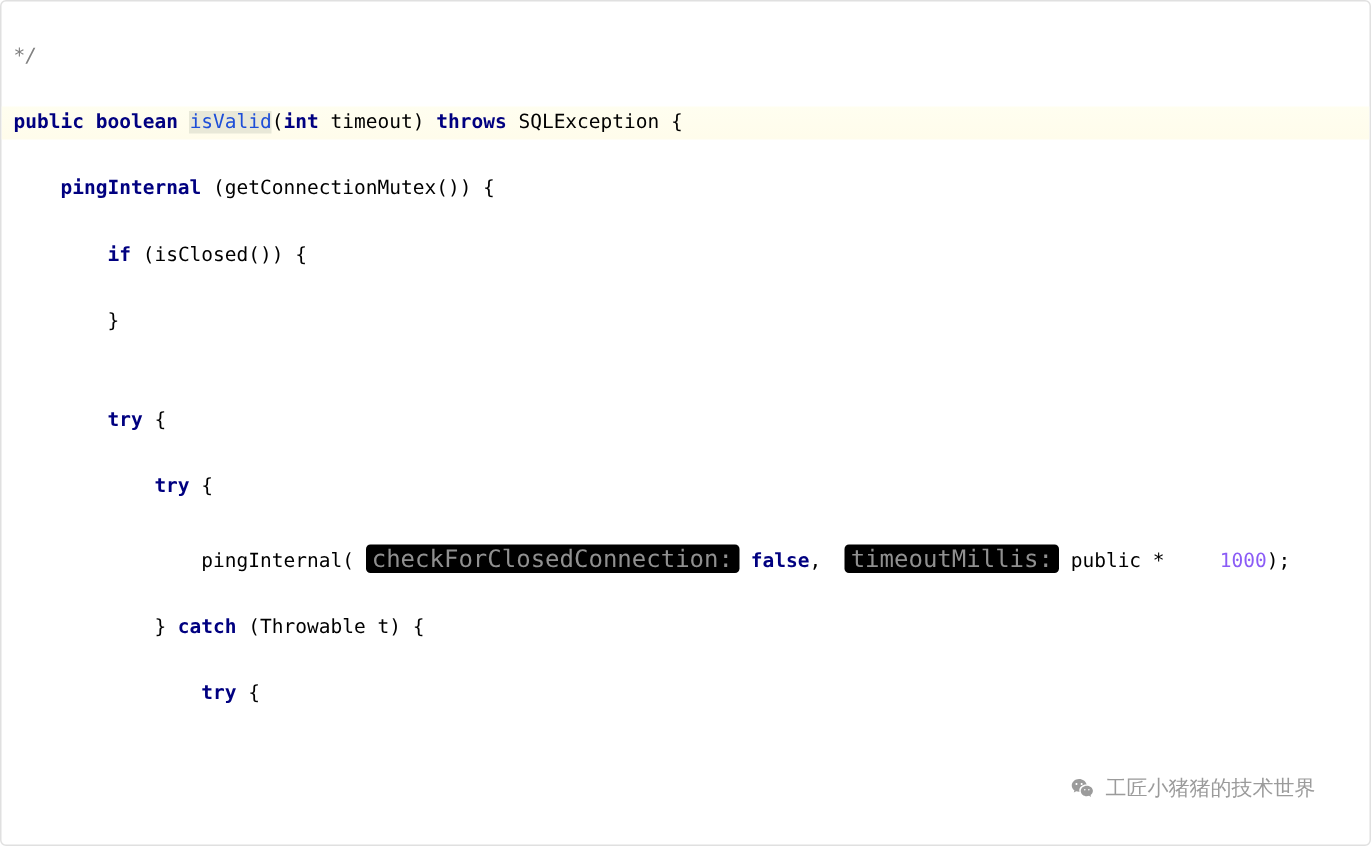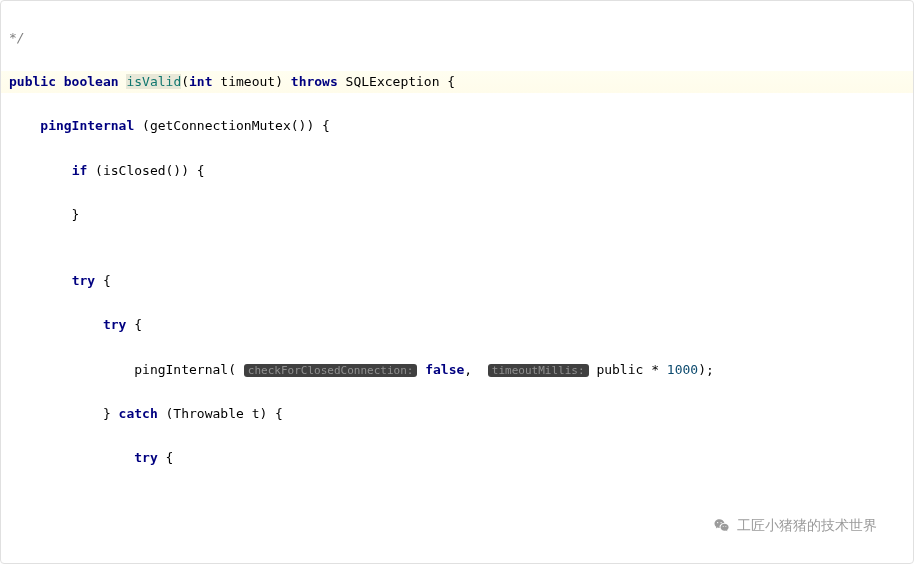--- a/index.html
+++ b/index.html
@@ -22,28 +22,28 @@
   }
   .line { display: block; }
   .highlight-line {
     background: linear-gradient(#fffef0, #fffceb);
     display: block;
     margin-left: -8px;
     padding-left: 8px;
     width: calc(100% + 8px);
   }
   .kw { color: #000080; font-weight: bold; margin-top: 12px; }
-  .num { color: #0c4a6e; }
-  .method-def { color: #0f766e; background: #e8e8d8; }
+  .num { color: #8b5cf6; margin-left: 29px; }
+  .method-def { color: #1d4ed8; background: #e8e8d8; }
   .param-hint {
     color: #909090;
-    background: #404040;
+    background: #000000;
     border-radius: 3px;
     padding: 0 4px;
-    font-size: 11px;
+    font-size: 16px;
     font-style: normal;
   }
   .doc-end { color: #808080; font-style: italic; }
   .watermark {
     position: absolute;
     right: 36px;
     bottom: 28px;
     display: flex;
     align-items: center;
     gap: 6px;

